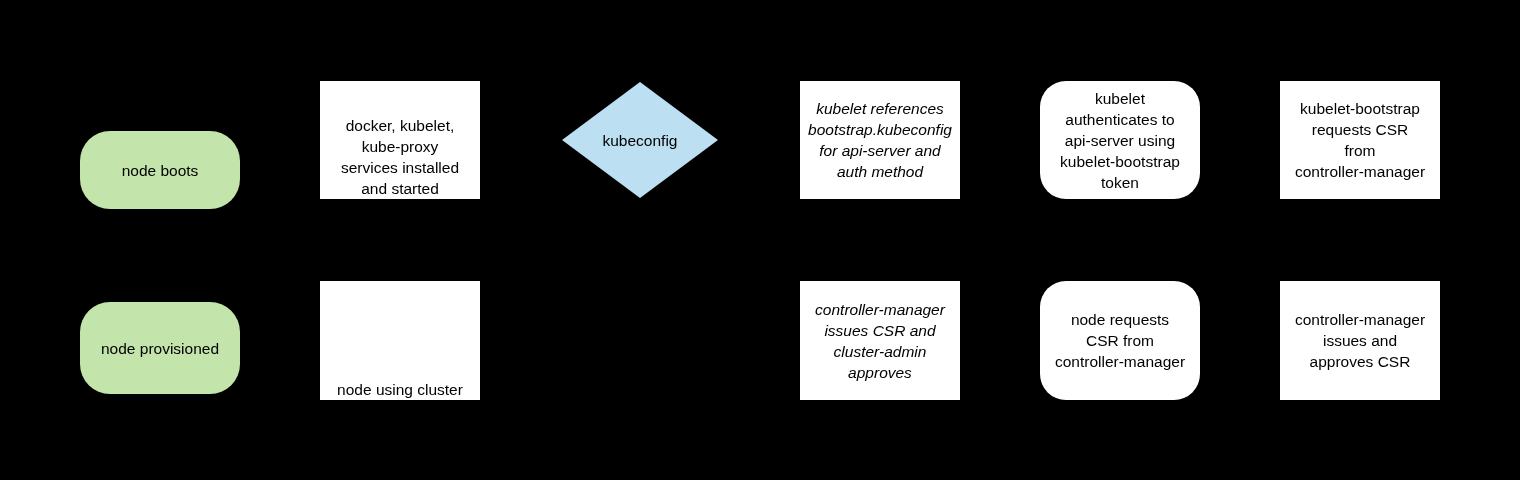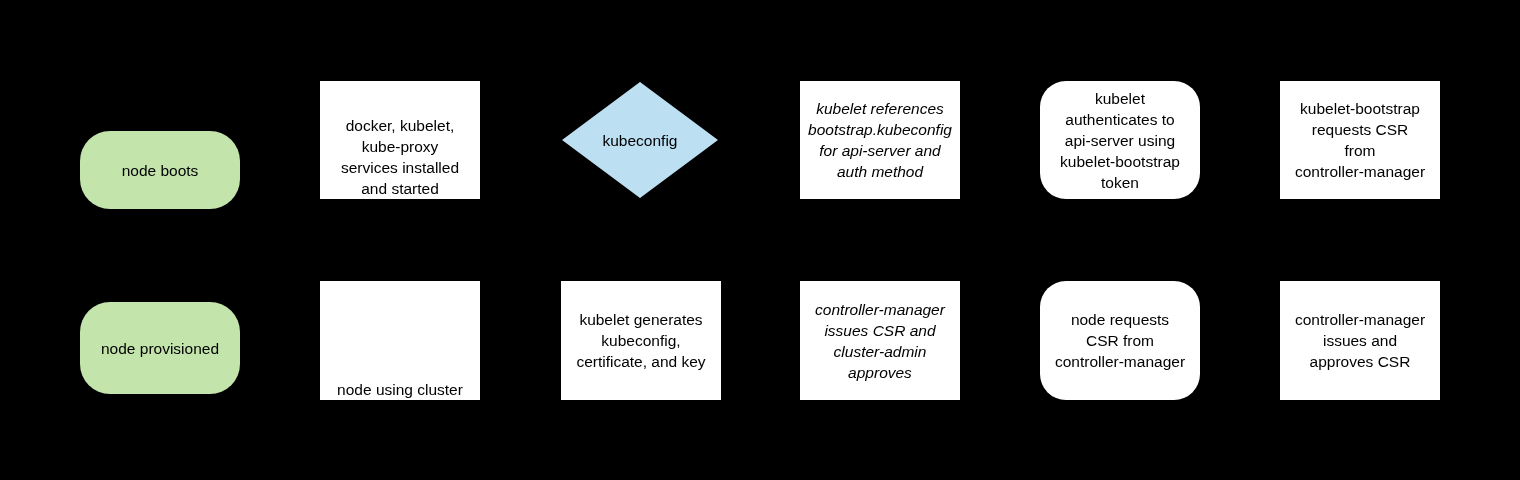--- a/index.html
+++ b/index.html
@@ -99,25 +99,20 @@
 from
 controller-manager</span>
   </div>
 
   <div class="node terminal r2 c1">
     <span class="label">node provisioned</span>
   </div>
   <div class="node process r2 c2">
     <span class="label">node using cluster</span>
   </div>
-  <div class="node process r2" style="left:561px;">
-    <span class="label">kubelet generates
-kubeconfig,
-certificate, and key</span>
-  </div>
   <div class="node process r2 c4">
     <span class="label">controller-manager
 issues CSR and
 cluster-admin
 approves</span>
   </div>
   <div class="node process r2 c5">
     <span class="label">node requests
 CSR from
 controller-manager</span>

